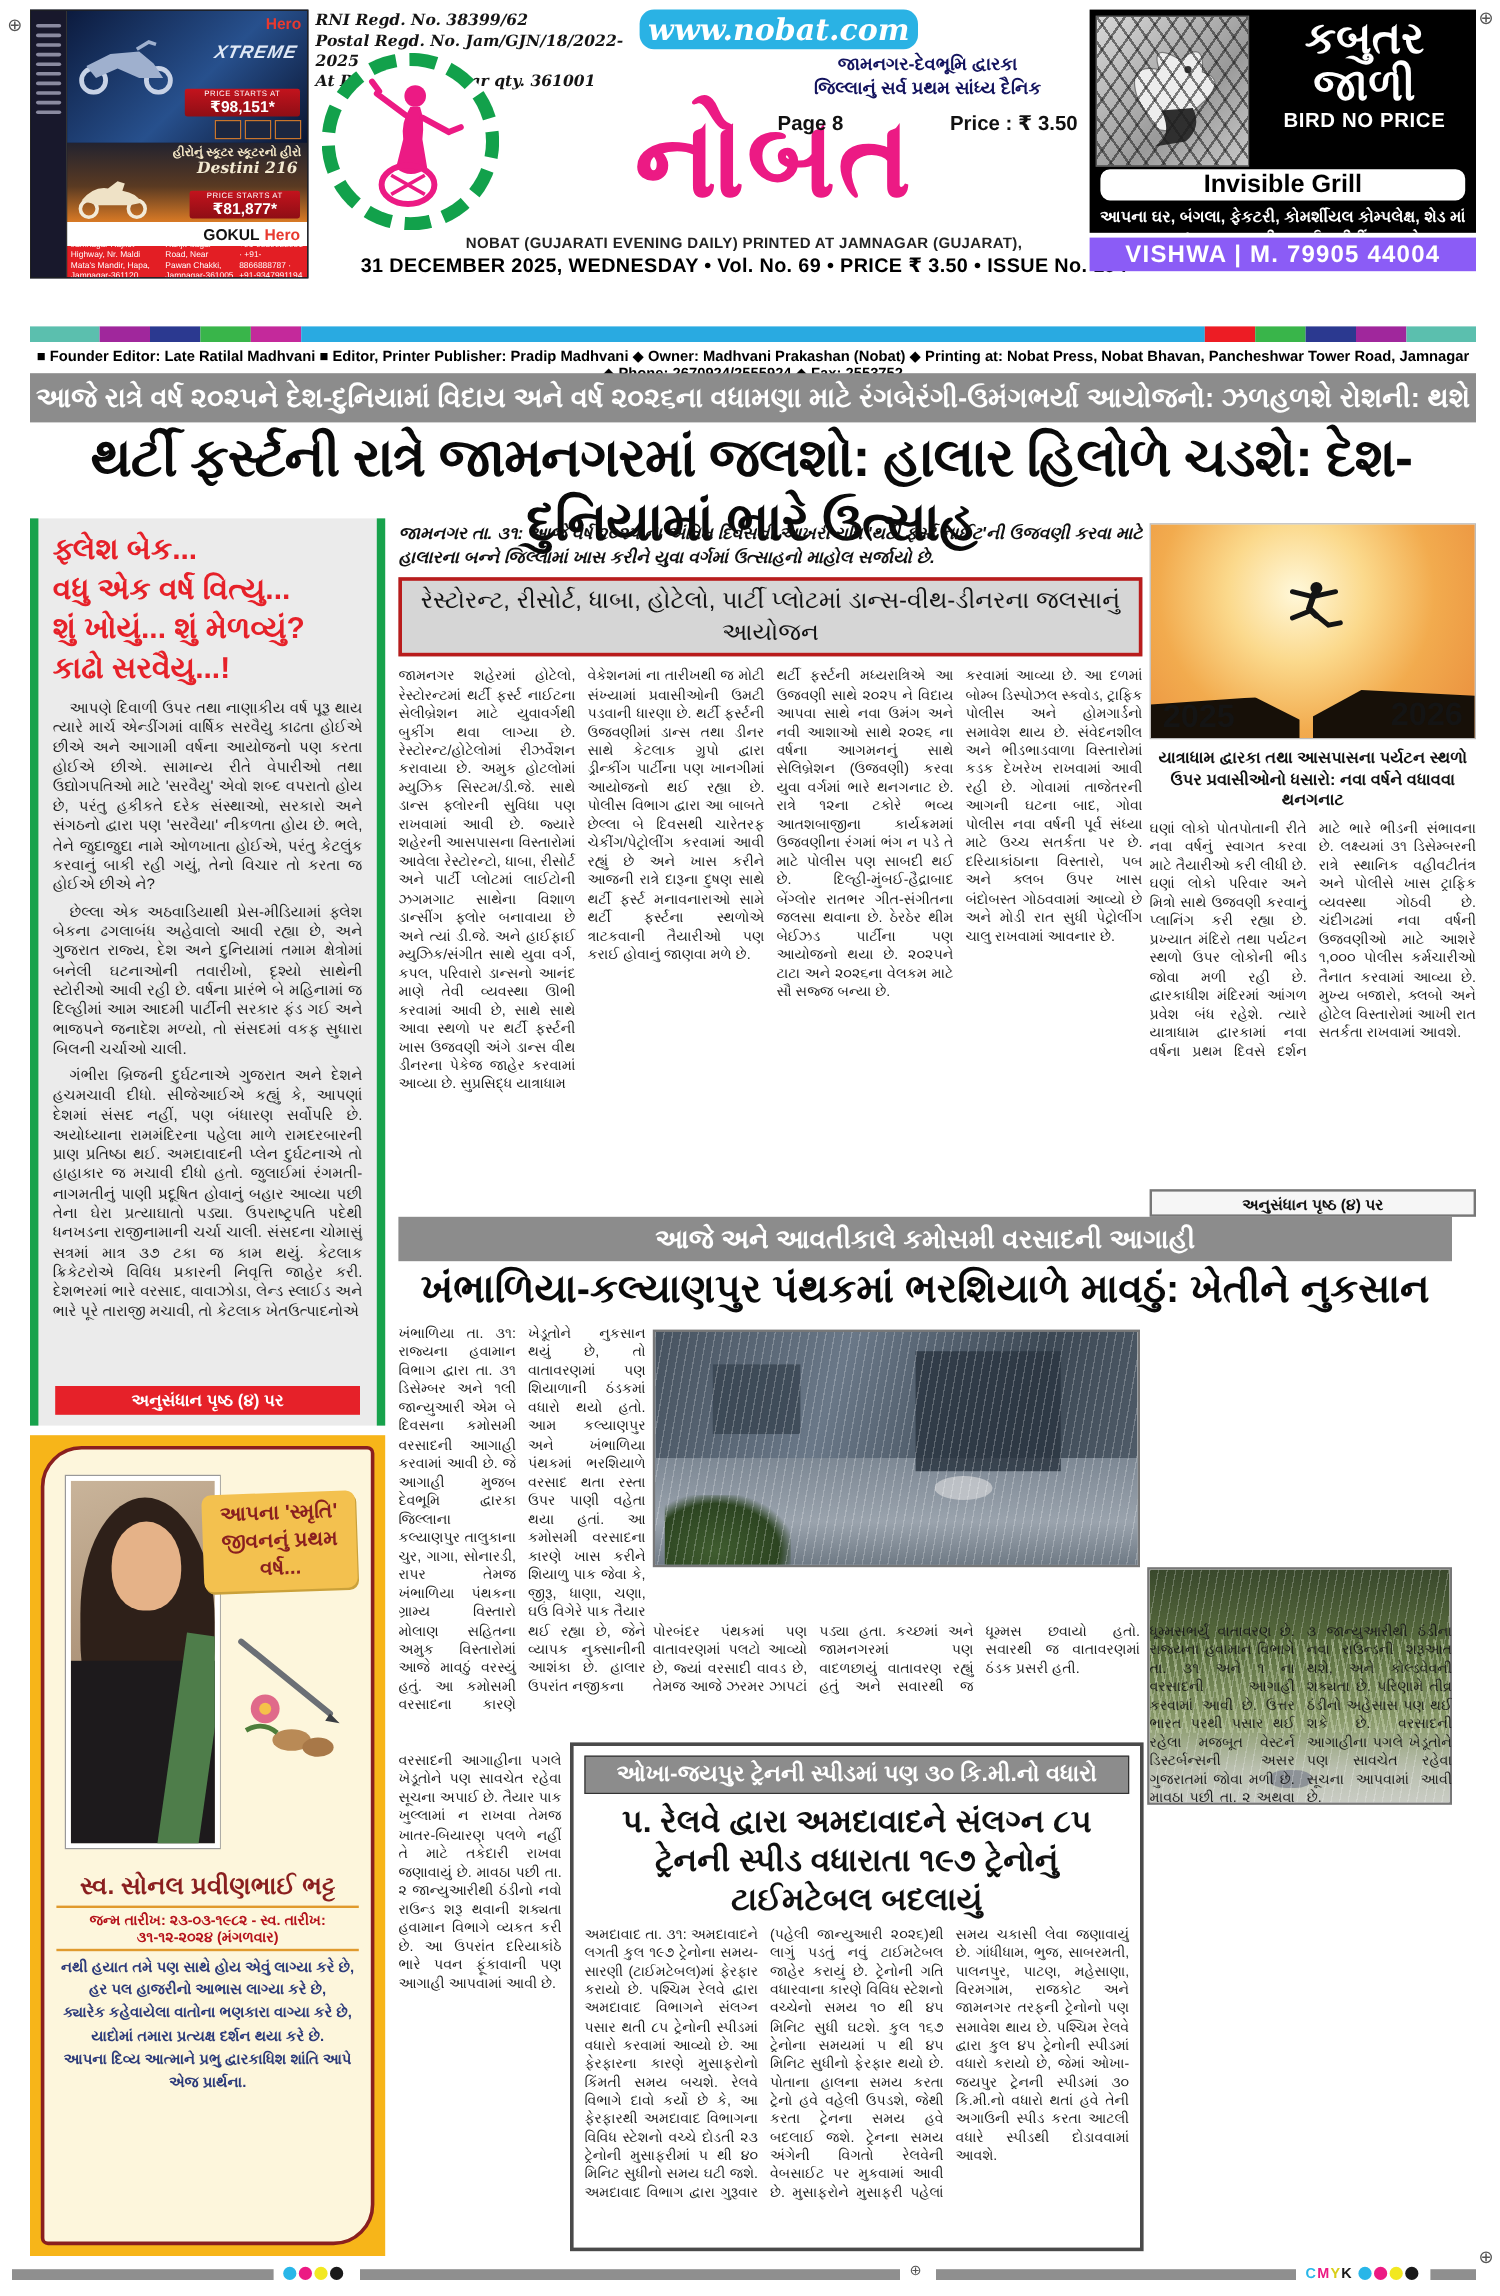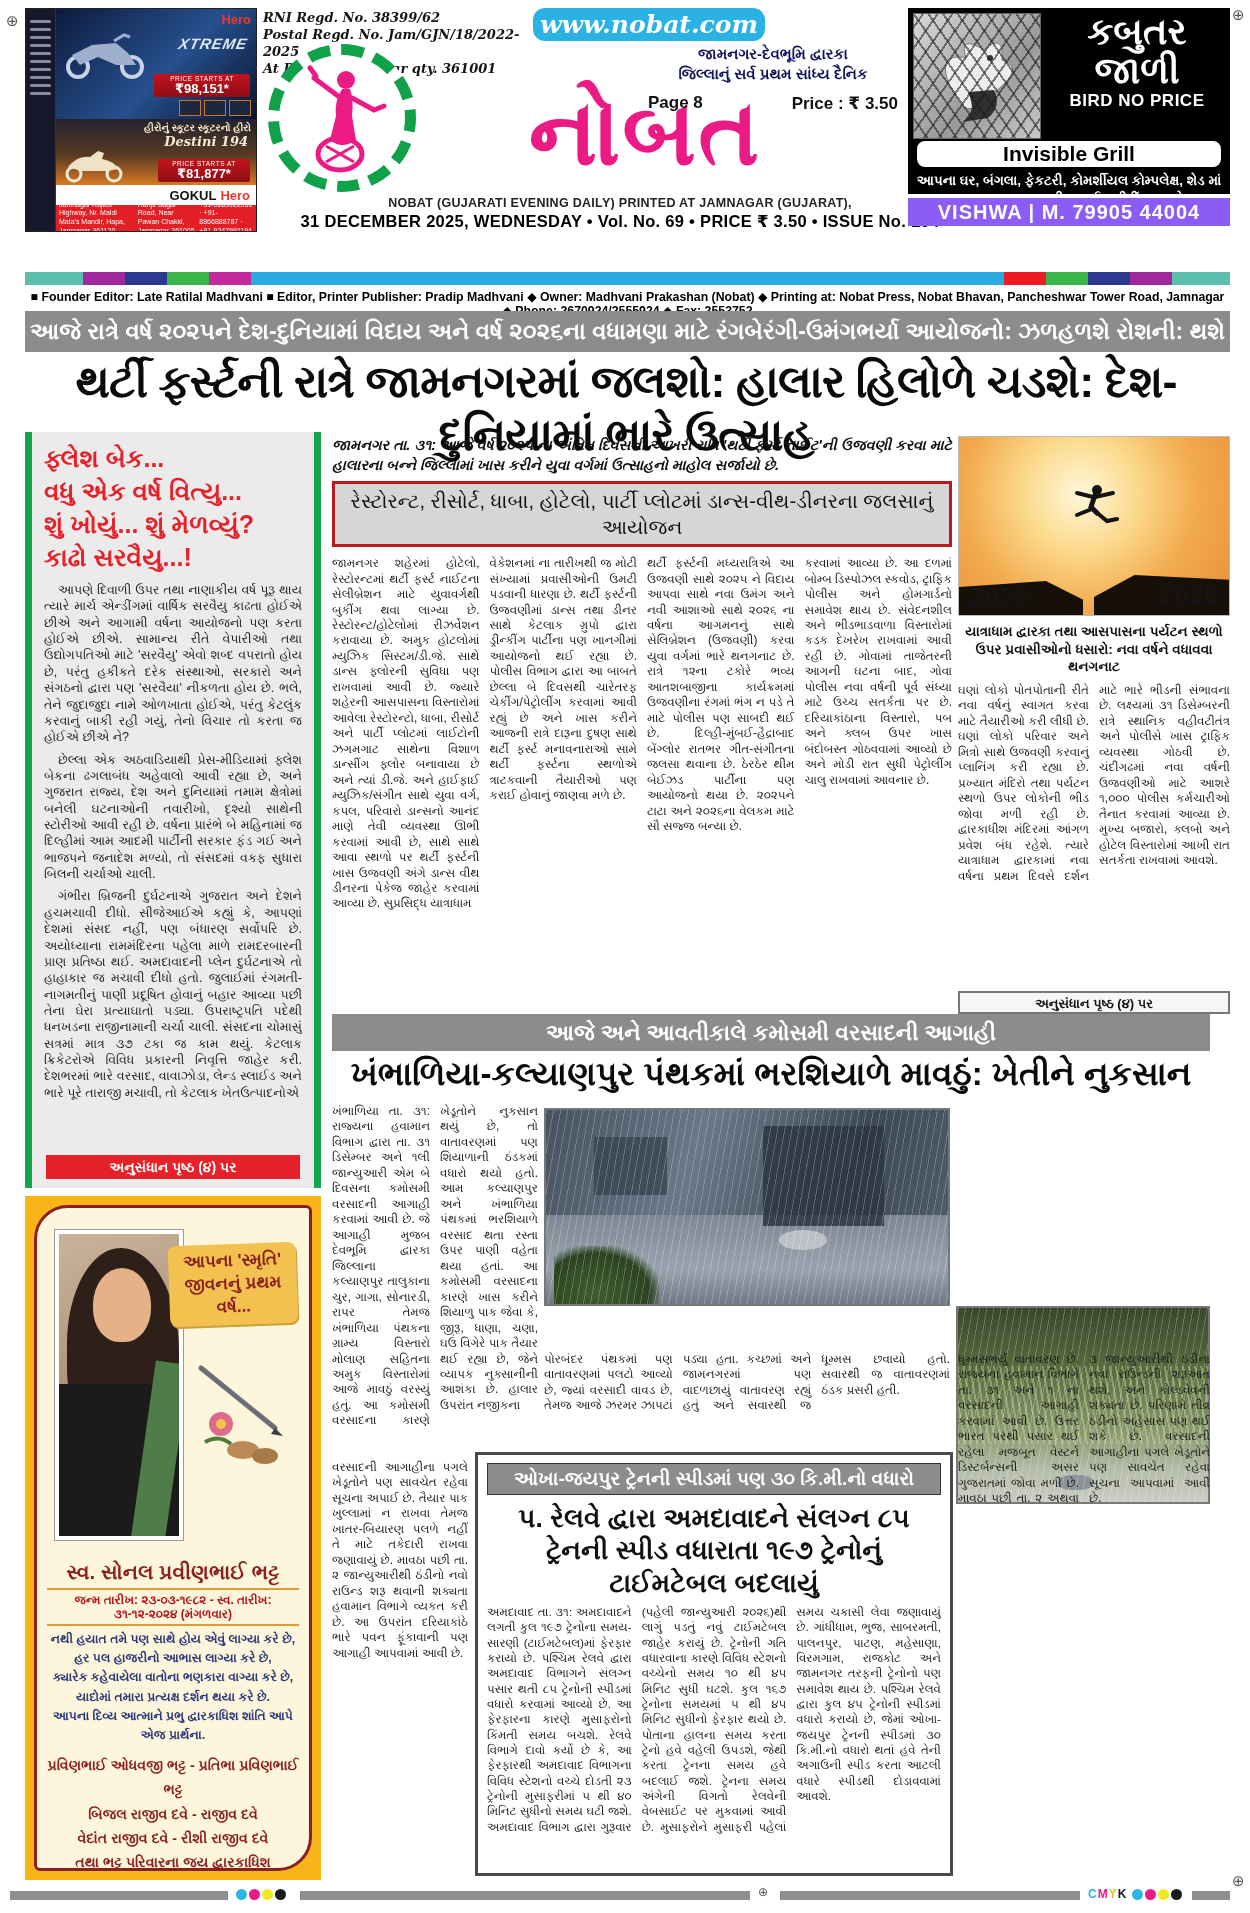--- a/index.html
+++ b/index.html
@@ -139,21 +139,21 @@
           <div class="pv">₹98,151*</div>
         </div>
         <div class="thumbrow">
             <div></div>
             <div></div>
             <div></div>
           </div>
       </div>
       <div class="hero-bottom">
         <div class="scoot-tag">હીરોનું સ્કૂટર સ્કૂટરનો હીરો</div>
-        <div class="destini">Destini 194</div>
+        <div class="destini">Destini 216</div>
         <svg width="70" height="40" viewBox="0 0 70 40" style="position:absolute;left:2px;bottom:2px;">
           <circle cx="16" cy="31" r="7" fill="none" stroke="#f2ead8" stroke-width="3"></circle>
           <circle cx="56" cy="31" r="7" fill="none" stroke="#f2ead8" stroke-width="3"></circle>
           <path d="M10 24 Q20 12 32 14 L40 8 L46 10 L44 16 Q56 18 60 26 L50 28 L24 28 Z" fill="#efe2c6"></path>
         </svg>
         <div class="pricechip" style="position:absolute;right:6px;bottom:3px;width:92px;">
           <div class="pl">PRICE STARTS AT</div>
           <div class="pv">₹81,877*</div>
         </div>
       </div>
@@ -344,26 +344,20 @@
       <div style="position:absolute;left:10px;right:10px;top:352px;">
         <div class="mem-name">સ્વ. સોનલ પ્રવીણભાઈ ભટ્ટ</div>
         <div class="mem-dates">જન્મ તારીખ: ૨૩-૦૩-૧૯૮૨ - સ્વ. તારીખ: ૩૧-૧૨-૨૦૨૪ (મંગળવાર)</div>
         <div class="verse">
           <div>નથી હયાત તમે પણ સાથે હોય એવું લાગ્યા કરે છે,</div>
           <div>હર પલ હાજરીનો આભાસ લાગ્યા કરે છે,</div>
           <div>ક્યારેક કહેવાયેલા વાતોના ભણકારા વાગ્યા કરે છે,</div>
           <div>યાદોમાં તમારા પ્રત્યક્ષ દર્શન થયા કરે છે.</div>
           <div>આપના દિવ્ય આત્માને પ્રભુ દ્વારકાધિશ શાંતિ આપે એજ પ્રાર્થના.</div>
         </div>
-        <div class="family">
-          <div>પ્રવિણભાઈ ઓધવજી ભટ્ટ - પ્રતિભા પ્રવિણભાઈ ભટ્ટ</div>
-          <div>બિજલ રાજીવ દવે - રાજીવ દવે</div>
-          <div>વેદાંત રાજીવ દવે - રીશી રાજીવ દવે</div>
-          <div>તથા ભટ્ટ પરિવારના જય દ્વારકાધિશ</div>
-        </div>
       </div>
     </div>
   </div>
 
   <div class="fseg" style="left:10px;width:218px;"></div>
   <div class="cmykdots" style="left:236px;">
     <i style="background:#29b6e8;"></i>
       <i style="background:#ec1a83;"></i>
       <i style="background:#f2e821;"></i>
       <i style="background:#1a1a1a;"></i>

